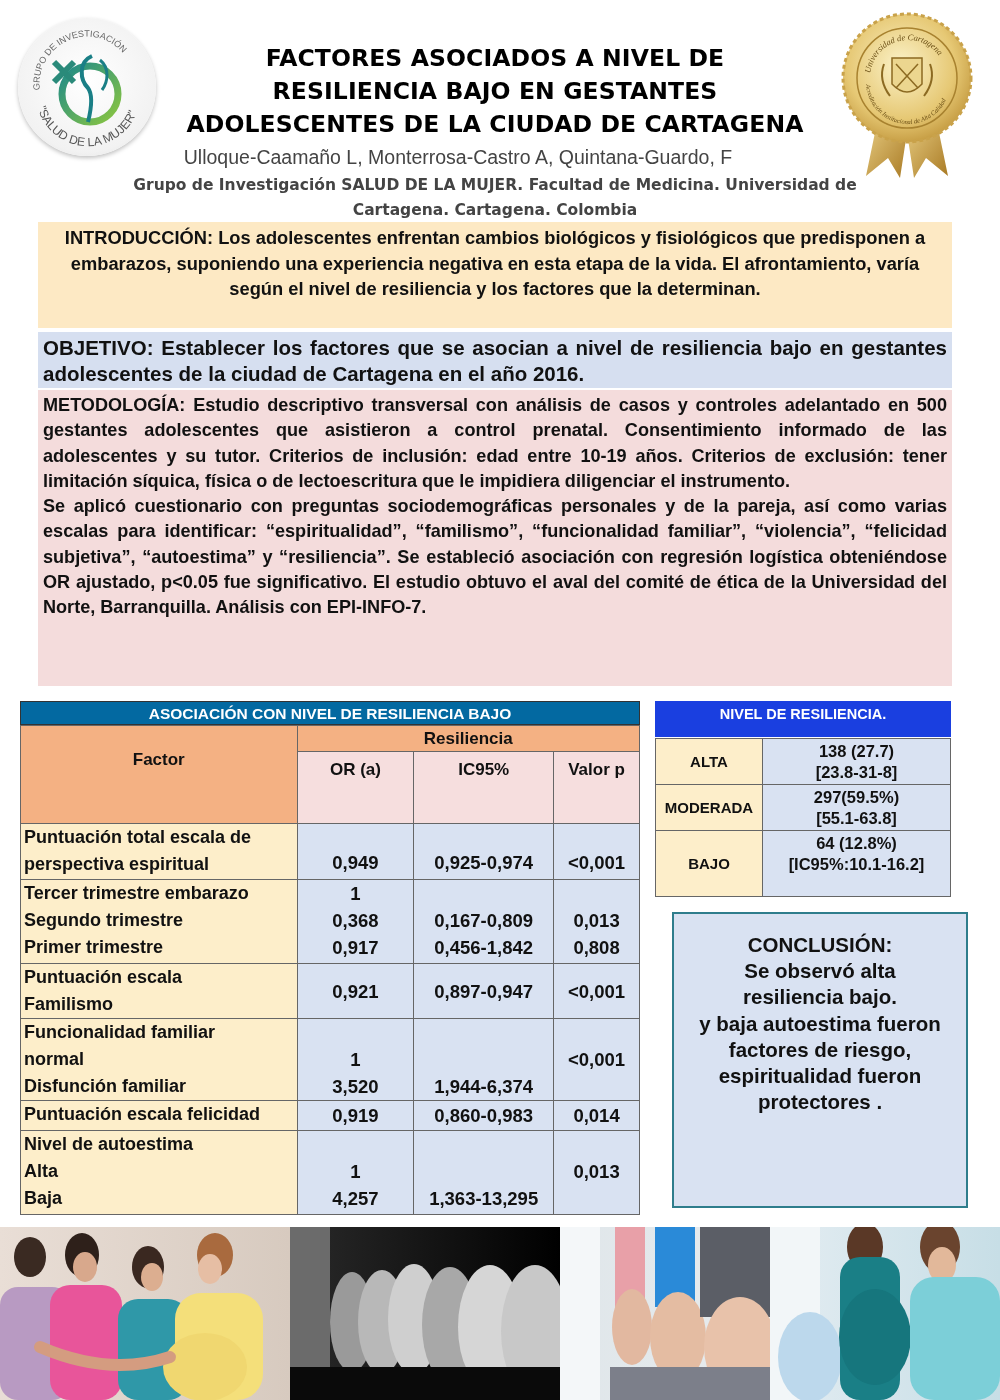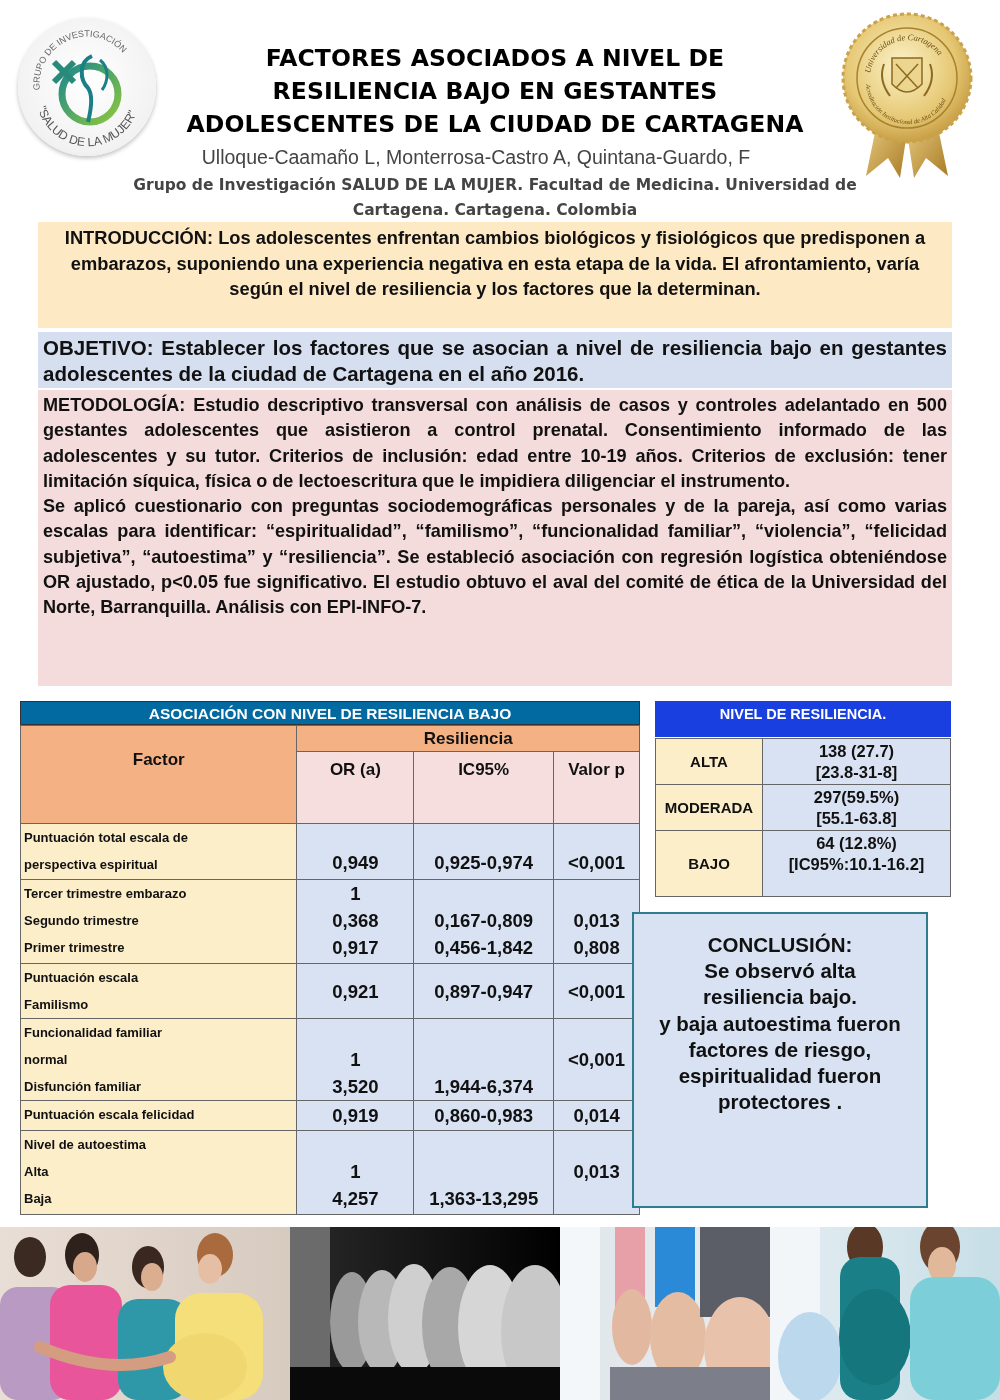--- a/index.html
+++ b/index.html
@@ -8,21 +8,21 @@
 
   
   .logo-left { position: absolute; left: 18px; top: 18px; width: 138px; height: 138px; border-radius: 50%;
     background: radial-gradient(circle at 50% 45%, #ffffff 0%, #f2f2f2 70%, #d8d8d8 100%);
     box-shadow: 0 2px 4px rgba(0,0,0,0.25); }
   .logo-left svg { position: absolute; left: 0; top: 0; }
   .logo-right { position: absolute; left: 838px; top: 8px; width: 138px; height: 172px; }
 
   .title { position: absolute; left: 160px; top: 42px; width: 670px; text-align: center;
     font-family: "DejaVu Sans", sans-serif; font-weight: bold; font-size: 23.5px; line-height: 33px; color: #000; letter-spacing: 0.1px; }
-  .authors { position: absolute; left: 161px; top: 146px; width: 630px; text-align: center;
+  .authors { position: absolute; left: 143px; top: 146px; width: 630px; text-align: center;
     font-family: "Liberation Sans", sans-serif; font-size: 19.5px; color: #444; }
   .affil { position: absolute; left: 100px; top: 173px; width: 790px; text-align: center;
     font-family: "DejaVu Sans", sans-serif; font-weight: bold; font-size: 15.5px; line-height: 25px; color: #444; }
 
   
   .sec { position: absolute; left: 38px; width: 914px; font-family: "Liberation Sans", sans-serif; font-weight: bold; }
   .intro { top: 222px; height: 106px; background: #fde9c4; text-align: center; font-size: 18.3px; line-height: 25.5px; padding: 3px 10px 0 10px; color: #111; }
   .objetivo { top: 332px; height: 56px; background: #d6dff0; font-size: 20.5px; line-height: 25.5px; padding: 3px 5px 0 5px; text-align: justify; text-align-last: left; color: #111; }
   .metodo { top: 390px; height: 296px; background: #f4dcdc; font-size: 18.1px; line-height: 25.3px; padding: 3px 5px 0 5px; text-align: justify; color: #111; }
   .metodo p { text-align: justify; }
@@ -31,34 +31,34 @@
   
   .tbl-wrap { position: absolute; left: 20px; top: 701px; width: 620px; }
   .tbl-title { height: 24px; background: #0369a1; color: #fff; text-align: center; font-weight: bold; font-size: 15.5px; line-height: 24px;
     border: 1px solid #333; font-family: "Liberation Sans", sans-serif; }
   table.assoc { width: 620px; border-collapse: collapse; font-family: "Liberation Sans", sans-serif; font-weight: bold; }
   table.assoc td, table.assoc th { border: 1.5px solid #666; vertical-align: top; }
   table.assoc th { font-size: 17px; }
   .h-factor { background: #f4b183; width: 277px; text-align: center; padding-top: 24px; }
   .h-resil { background: #f4b183; height: 26px; text-align: center; vertical-align: middle !important; }
   .h-sub { background: #f6dede; height: 72px; text-align: center; padding-top: 8px; }
-  .c-factor { background: #fdeeca; font-size: 13px; line-height: 27px; padding-left: 3px; text-align: left; }
+  .c-factor { background: #fdeeca; font-size: 18px; line-height: 27px; padding-left: 3px; text-align: left; }
   .c-val { background: #d9e2f2; font-size: 18.5px; line-height: 27px; text-align: center; }
   .c-mid { vertical-align: middle !important; }
 
   
   .side-title { position: absolute; left: 655px; top: 701px; width: 296px; height: 36px; background: #1a3fe0; color: #fff;
     text-align: center; font-weight: bold; font-size: 14.5px; line-height: 26px; font-family: "Liberation Sans", sans-serif; }
   table.levels { position: absolute; left: 655px; top: 738px; width: 296px; border-collapse: collapse; font-family: "Liberation Sans", sans-serif; font-weight: bold; }
   table.levels td { border: 1.5px solid #666; text-align: center; vertical-align: middle; }
   .l-lab { background: #fdeeca; width: 107px; font-size: 15px; }
   .l-val { background: #d9e2f2; font-size: 16.5px; line-height: 21px; }
 
   
-  .concl { position: absolute; left: 632px; top: 912px; width: 296px; height: 296px; background: #d9e2f2; border: 2px solid #2e7d8c;
+  .concl { position: absolute; left: 672px; top: 912px; width: 296px; height: 296px; background: #d9e2f2; border: 2px solid #2e7d8c;
     text-align: center; font-family: "Liberation Sans", sans-serif; font-weight: bold; font-size: 20.5px; line-height: 26.2px; padding-top: 18px; color: #111; }
 
   
   .photos { position: absolute; left: 0; top: 1227px; width: 1000px; height: 173px; display: flex; }
   .ph { height: 173px; position: relative; overflow: hidden; }
   .ph1 { width: 290px; background: linear-gradient(90deg, #e9ded6 0%, #d7cabf 100%); }
   .ph2 { width: 270px; background: linear-gradient(90deg, #2a2a2a 0%, #111 60%, #000 100%); }
   .ph3 { width: 210px; background: linear-gradient(90deg, #dfe6ea 0%, #e8ecee 100%); }
   .ph4 { width: 230px; background: linear-gradient(90deg, #e4edf2 0%, #c7dee6 100%); }
   .ph svg { position: absolute; left: 0; top: 0; }

